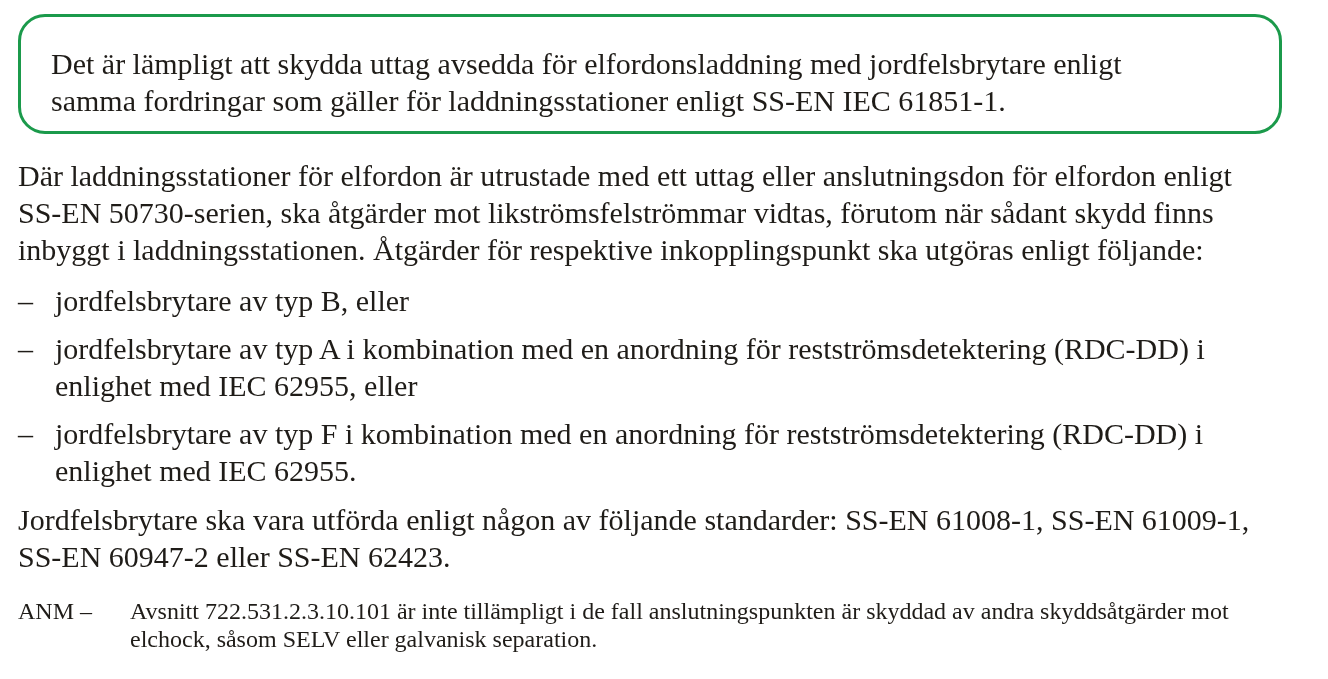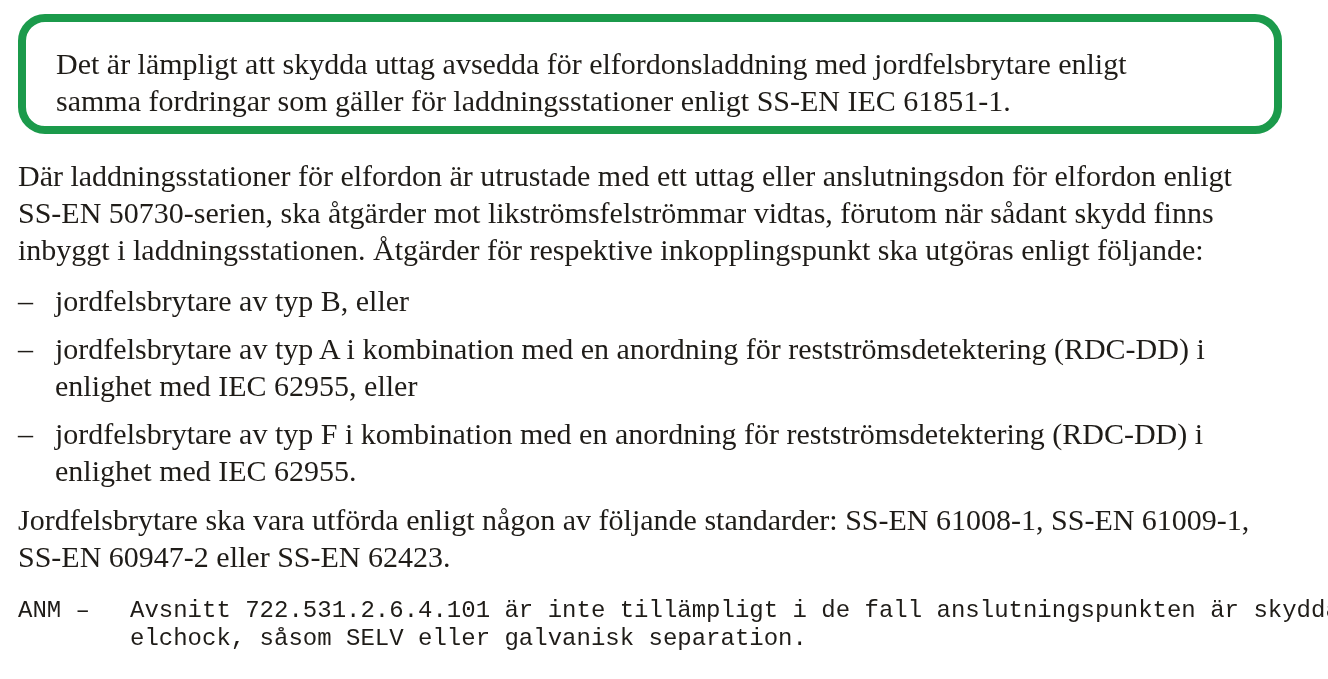--- a/index.html
+++ b/index.html
@@ -11,38 +11,37 @@
     font-family: "Liberation Serif", "DejaVu Serif", serif;
     color: #1f1c18;
     overflow: hidden;
   }
   .pre { white-space: pre; }
   .body { font-size: 30px; line-height: 37px; margin: 0; }
   .highlight-box {
     box-sizing: border-box;
     margin: 14px 46px 0 18px;
     height: 120px;
-    border: 8px solid #be185d;
+    border: 3px solid #be185d;
     border-radius: 27px;
     padding: 16px 20px 0 30px;
     display: flex;
     align-items: center;
   }
   .intro { margin: 23px 0 0 18px; }
   .list { margin: 14px 0 0 18px; }
   .li { display: flex; }
   .li + .li { margin-top: 11px; }
   .marker { flex: 0 0 37px; }
   .standards { margin: 12px 0 0 18px; font-family: Liberation Serif, serif; }
   .note {
     display: flex;
     margin: 22px 0 0 18px;
     font-size: 24px;
     line-height: 28px;
-    font-family: Liberation Mono, monospace;
   }
   .note-label { flex: 0 0 112px; }
 </style>
 </head>
 <body>
 
 <div class="page" style="color: rgb(31, 28, 24);">
 
   <div class="highlight-box" style="border-color: rgb(27, 154, 75);">
     <p class="body pre">Det är lämpligt att skydda uttag avsedda för elfordonsladdning med jordfelsbrytare enligt
@@ -68,17 +67,17 @@
       <span class="pre">jordfelsbrytare av typ F i kombination med en anordning för restströmsdetektering (RDC-DD) i
 enlighet med IEC 62955.</span>
     </div>
   </div>
 
   <p class="body pre standards">Jordfelsbrytare ska vara utförda enligt någon av följande standarder: SS-EN 61008-1, SS-EN 61009-1,
 SS-EN 60947-2 eller SS-EN 62423.</p>
 
   <div class="note">
     <span class="note-label">ANM –</span>
-    <span class="pre">Avsnitt 722.531.2.6.4.101 är inte tillämpligt i de fall anslutningspunkten är skyddad av andra skyddsåtgärder mot
+    <span class="pre">Avsnitt 722.531.2.3.10.101 är inte tillämpligt i de fall anslutningspunkten är skyddad av andra skyddsåtgärder mot
 elchock, såsom SELV eller galvanisk separation.</span>
   </div>
 
 </div>
 
 </body></html>

